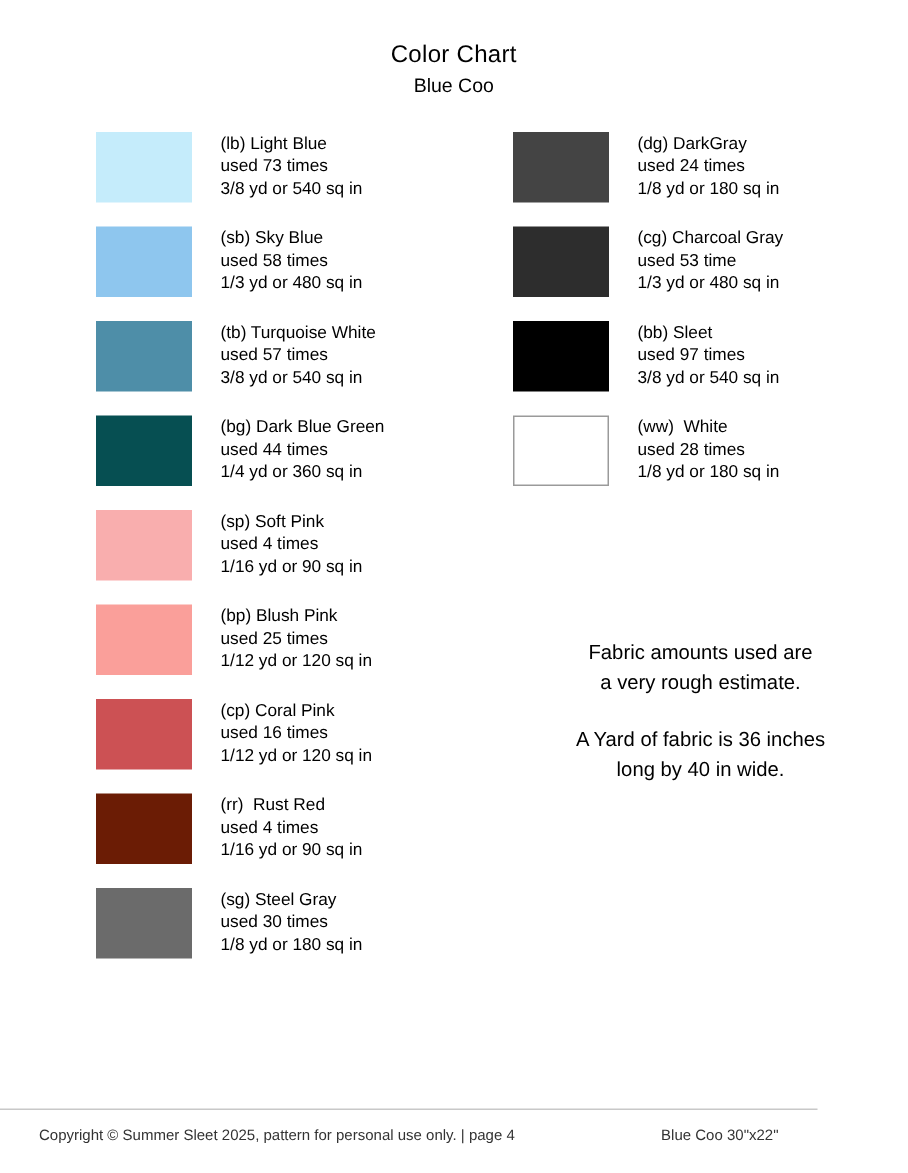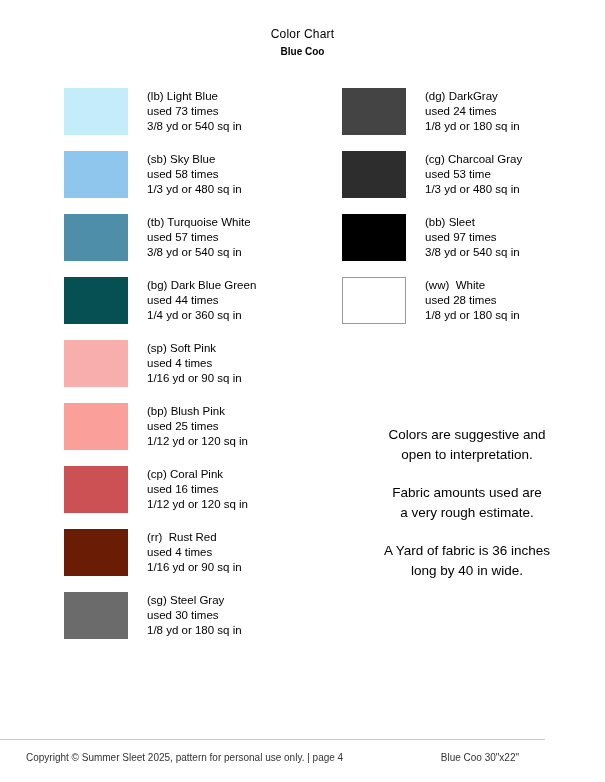--- a/index.html
+++ b/index.html
@@ -16,29 +16,29 @@
     color: #000000;
     overflow: hidden;
   }
 
   
   .page-header {
     text-align: center;
     padding-top: 28px;
   }
   .chart-title {
-    font-size: 12px;
+    font-size: 16px;
     font-weight: normal;
     letter-spacing: 0.2px;
     margin: 0;
     line-height: 1.15;
   }
   .chart-subtitle {
-    font-size: 10px;
-    font-weight: bold;
+    font-size: 13px;
+    font-weight: normal;
     margin: 4px 0 0 0;
     line-height: 1.15;
   }
 
   
   .legend-area {
     position: absolute;
     top: 88px;
     left: 0;
     width: 605px;
@@ -177,21 +177,20 @@
         <div class="swatch-text"><span class="swatch-name">(bb) Sleet</span><span class="swatch-used">used 97 times</span><span class="swatch-yards">3/8 yd or 540 sq in</span></div>
       </div>
       <div class="swatch-row">
         <div class="swatch outlined" style="background-color: rgb(255, 255, 255);"></div>
         <div class="swatch-text"><span class="swatch-name">(ww)  White</span><span class="swatch-used">used 28 times</span><span class="swatch-yards">1/8 yd or 180 sq in</span></div>
       </div>
     </div>
 </div>
 
 <div class="notes" id="notes-block">
-    <p class="note-para">Colors are suggestive and<br>open to interpretation.</p>
     <p class="note-para">Fabric amounts used are<br>a very rough estimate.</p>
     <p class="note-para">A Yard of fabric is 36 inches<br>long by 40 in wide.</p>
   </div>
 
 <div class="footer">
   <div class="footer-inner">
     <span class="footer-left">Copyright © Summer Sleet 2025, pattern for personal use only. | page 4</span>
     <span class="footer-right">Blue Coo 30"x22"</span>
   </div>
 </div>

